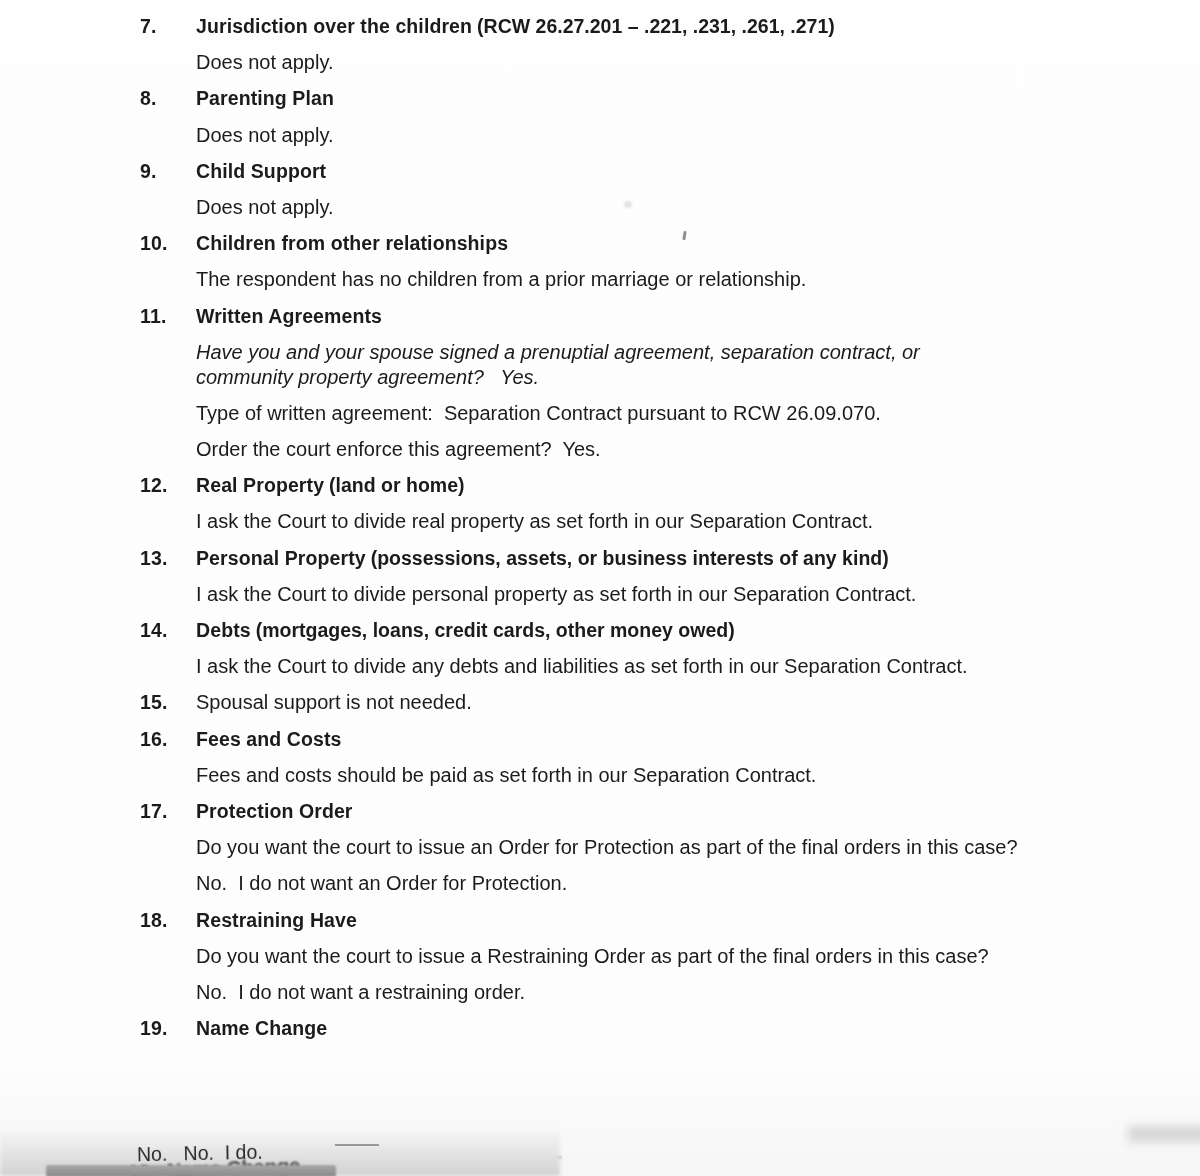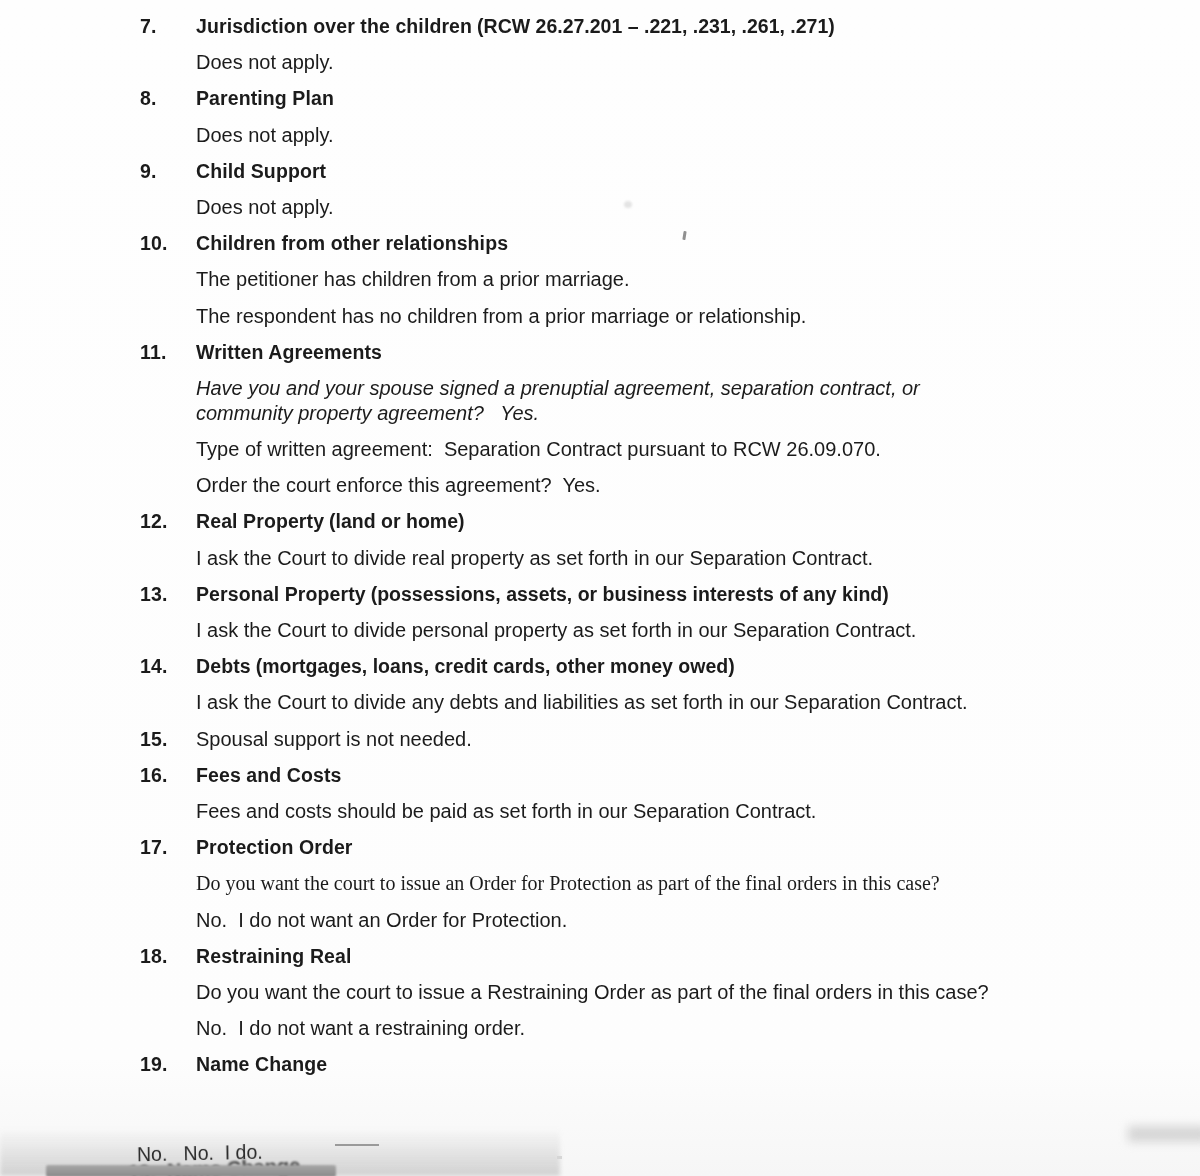--- a/index.html
+++ b/index.html
@@ -55,21 +55,21 @@
     margin-top: 7px;
   }
   .para {
     font-size: 20px;
     line-height: 25px;
     margin: 0 0 11.2px 0;
     max-width: 880px;
     white-space: pre-wrap;
   }
   .w-narrow { max-width: 800px; font-style: italic; }
-  .w-mid    { max-width: 838px; font-family: Liberation Serif, serif; }
+  .w-mid    { max-width: 838px; }
 
   
   .shade-bl {
     position: absolute;
     left: 0; top: 1128px;
     width: 560px; height: 48px;
     background: linear-gradient(to bottom, rgba(200,200,200,0) 0%, rgba(165,165,165,0.45) 100%);
     filter: blur(2px);
   }
   .shade-br {
@@ -158,21 +158,20 @@
 
     <div class="item">
       <span class="num">9.</span>
       <div class="hd"><span>Child Support</span></div>
       <div class="para">Does not apply.</div>
     </div>
 
     <div class="item">
       <span class="num">10.</span>
       <div class="hd"><span>Children from other relationships</span></div>
-      <div class="para">The petitioner has children from a prior marriage.</div>
       <div class="para">The respondent has no children from a prior marriage or relationship.</div>
     </div>
 
     <div class="item">
       <span class="num">11.</span>
       <div class="hd"><span>Written Agreements</span></div>
       <div class="para w-narrow">Have you and your spouse signed a prenuptial agreement, separation contract, or community property agreement?   Yes.</div>
       <div class="para">Type of written agreement:  Separation Contract pursuant to RCW 26.09.070.</div>
       <div class="para">Order the court enforce this agreement?  Yes.</div>
     </div>
@@ -208,21 +207,21 @@
 
     <div class="item">
       <span class="num">17.</span>
       <div class="hd"><span>Protection Order</span></div>
       <div class="para w-mid">Do you want the court to issue an Order for Protection as part of the final orders in this case?</div>
       <div class="para">No.  I do not want an Order for Protection.</div>
     </div>
 
     <div class="item">
       <span class="num">18.</span>
-      <div class="hd"><span>Restraining Real</span></div>
+      <div class="hd"><span>Restraining Have</span></div>
       <div class="para">Do you want the court to issue a Restraining Order as part of the final orders in this case?</div>
       <div class="para">No.  I do not want a restraining order.</div>
     </div>
 
     <div class="item">
       <span class="num">19.</span>
       <div class="hd"><span>Name Change</span></div>
     </div>
 
   </div>

